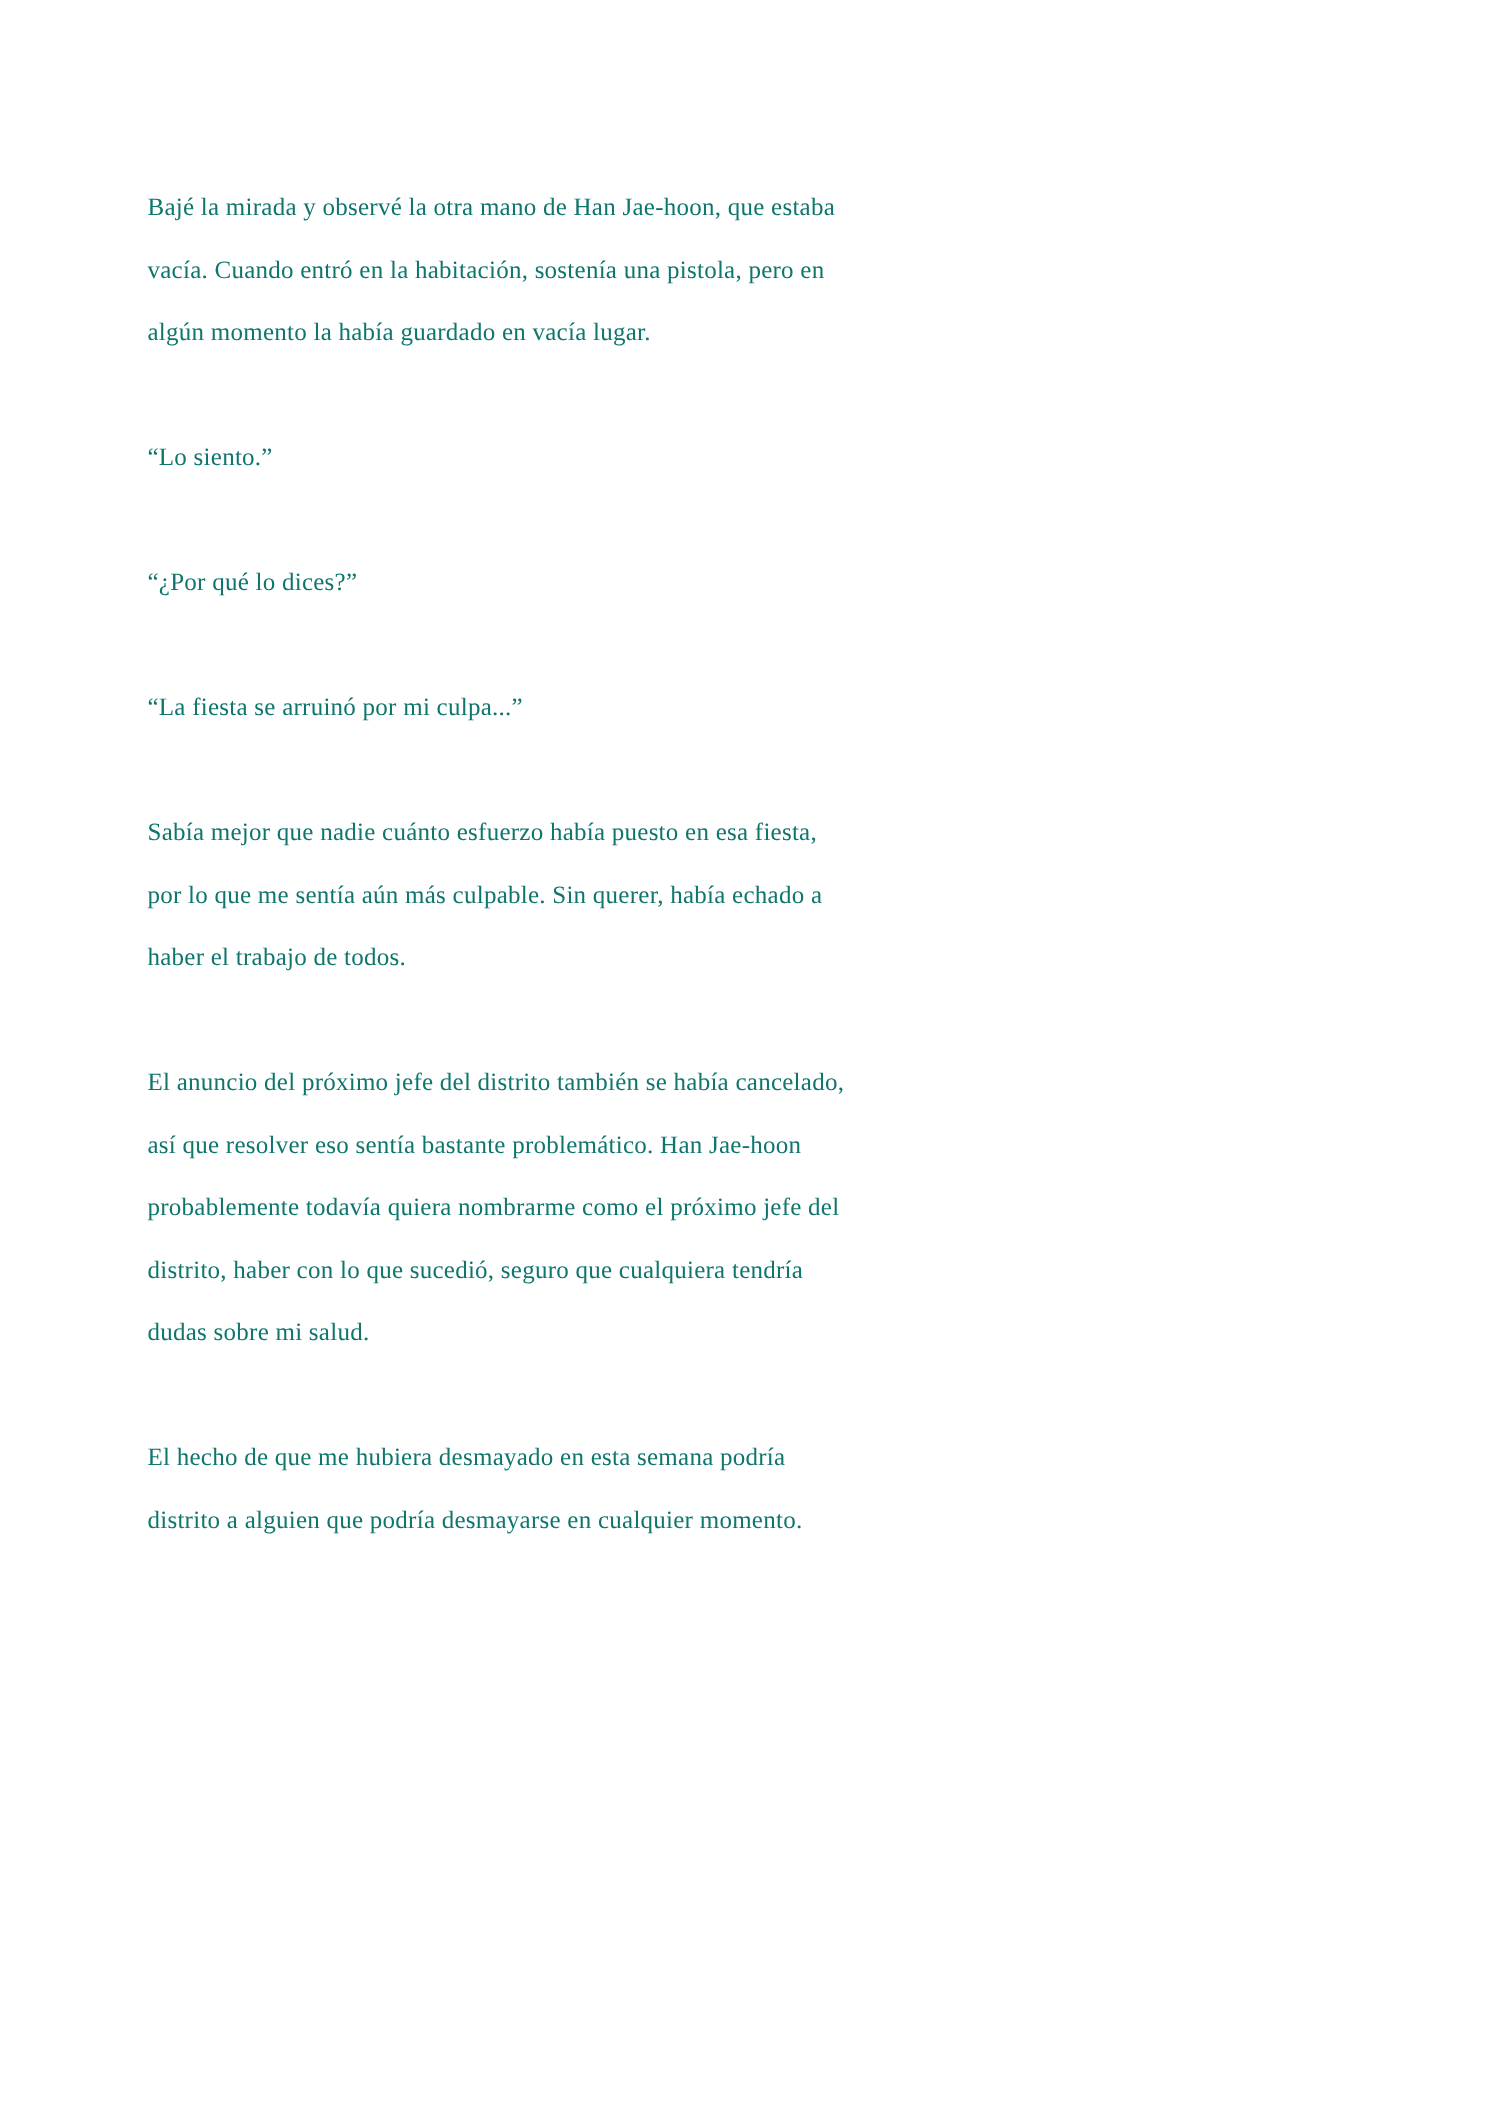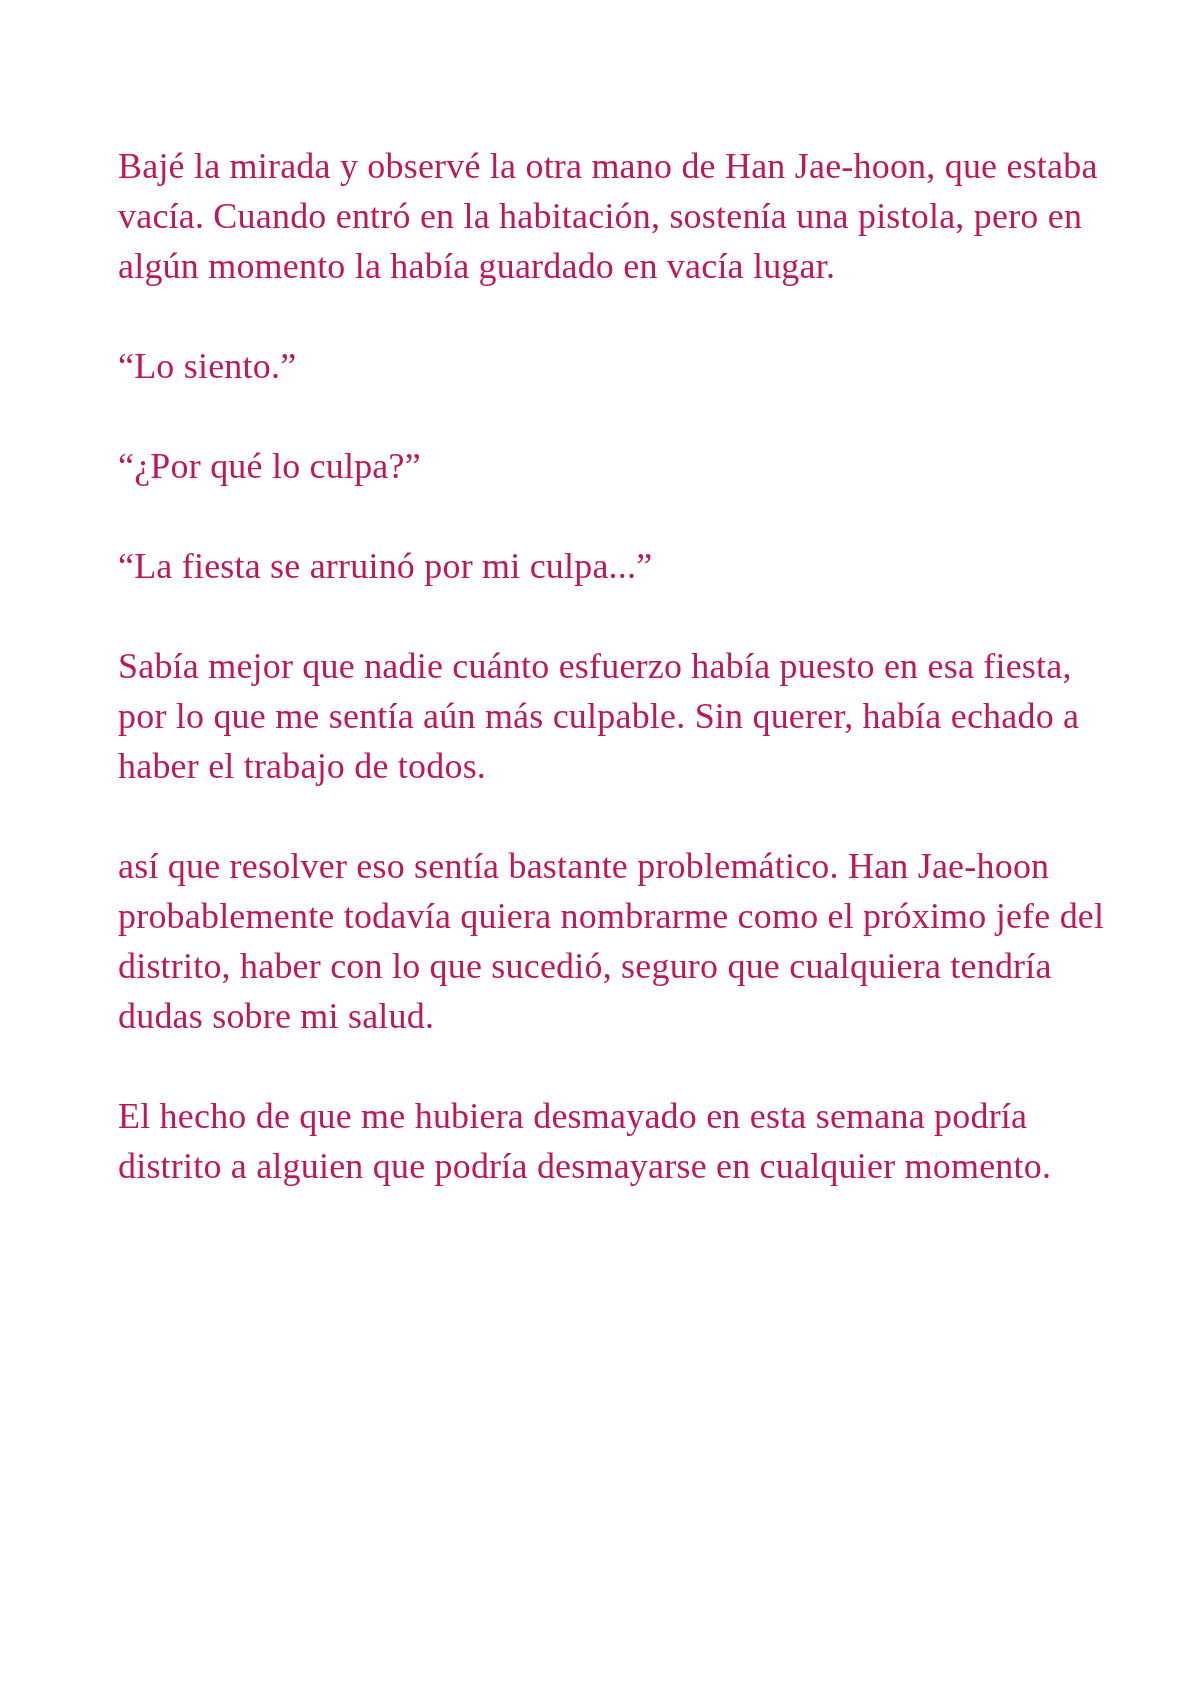--- a/index.html
+++ b/index.html
@@ -12,23 +12,23 @@
       height: 1700px;
       position: relative;
       overflow: hidden;
     }
     .page {
       position: absolute;
       left: 118px;
       top: 141px;
       width: 900px;
       font-family: "Liberation Serif", "DejaVu Serif", serif;
-      font-size: 36px;
+      font-size: 20px;
       line-height: 50px;
-      color: #be185d;
+      color: #0f766e;
       letter-spacing: 0.2px;
     }
     .para {
       margin: 0 0 50px 0;
       white-space: normal;
     }
     .line {
       display: block;
       white-space: nowrap;
     }
@@ -42,35 +42,36 @@
     <span class="line">Bajé la mirada y observé la otra mano de Han Jae-hoon, que estaba</span>
     <span class="line">vacía. Cuando entró en la habitación, sostenía una pistola, pero en</span>
     <span class="line">algún momento la había guardado en vacía lugar.</span>
   </p>
 
   <p class="para">
     <span class="line">“Lo siento.”</span>
   </p>
 
   <p class="para">
-    <span class="line">“¿Por qué lo culpa?”</span>
+    <span class="line">“¿Por qué lo dices?”</span>
   </p>
 
   <p class="para">
     <span class="line">“La fiesta se arruinó por mi culpa...”</span>
   </p>
 
 
   <p class="para">
     <span class="line">Sabía mejor que nadie cuánto esfuerzo había puesto en esa fiesta,</span>
     <span class="line">por lo que me sentía aún más culpable. Sin querer, había echado a</span>
     <span class="line">haber el trabajo de todos.</span>
   </p>
 
   <p class="para">
+    <span class="line">El anuncio del próximo jefe del distrito también se había cancelado,</span>
     <span class="line">así que resolver eso sentía bastante problemático. Han Jae-hoon</span>
     <span class="line">probablemente todavía quiera nombrarme como el próximo jefe del</span>
     <span class="line">distrito, haber con lo que sucedió, seguro que cualquiera tendría</span>
     <span class="line">dudas sobre mi salud.</span>
   </p>
 
   <p class="para">
     <span class="line">El hecho de que me hubiera desmayado en esta semana podría</span>
     <span class="line">distrito a alguien que podría desmayarse en cualquier momento.</span>
   </p>

